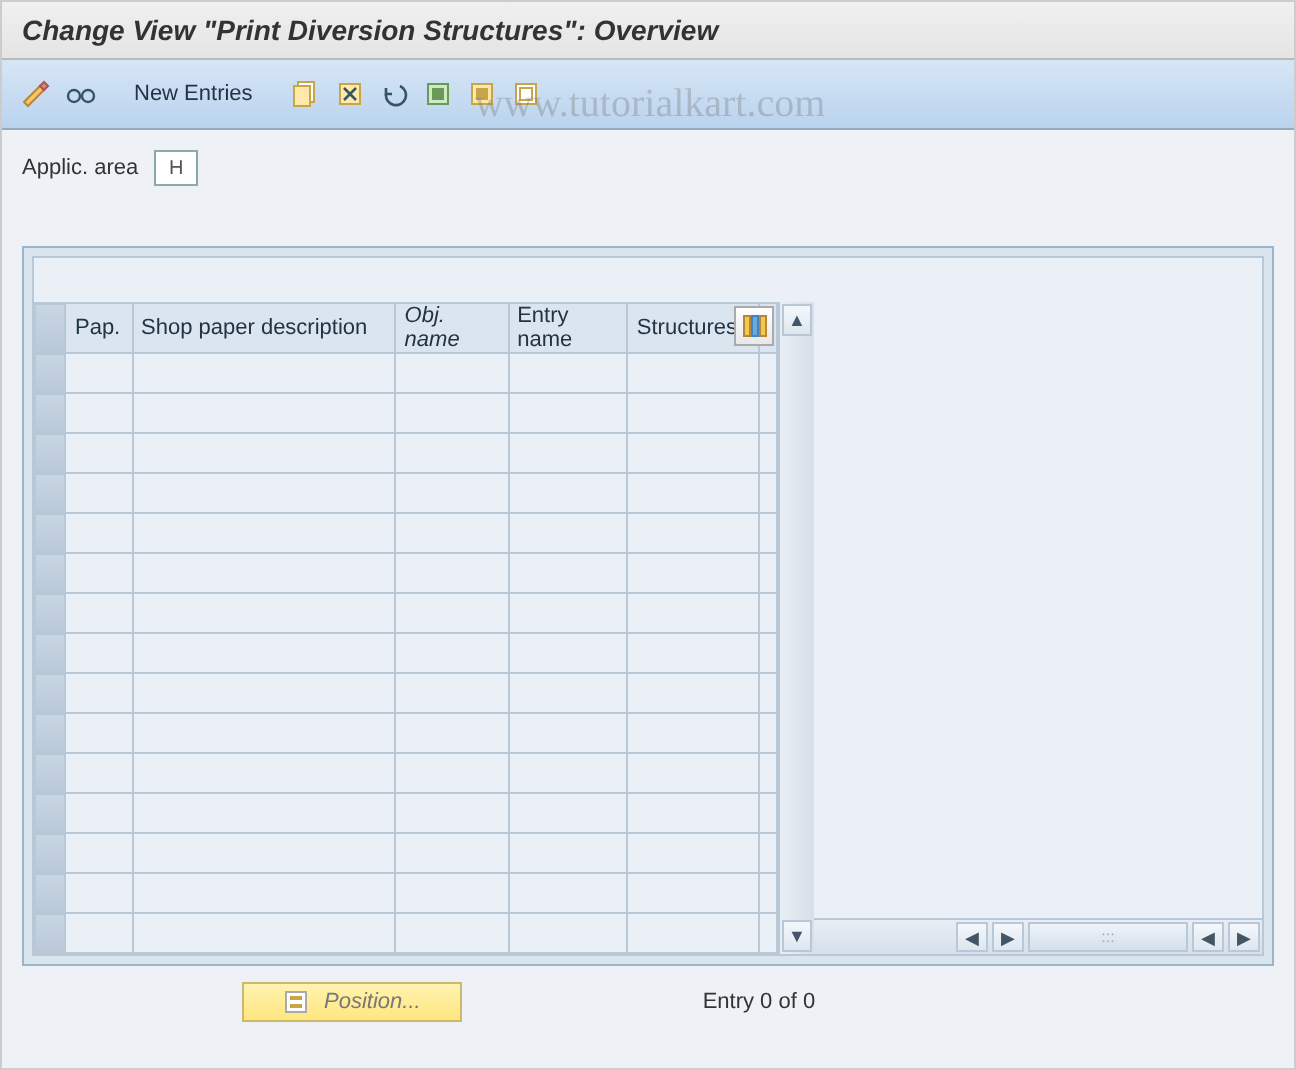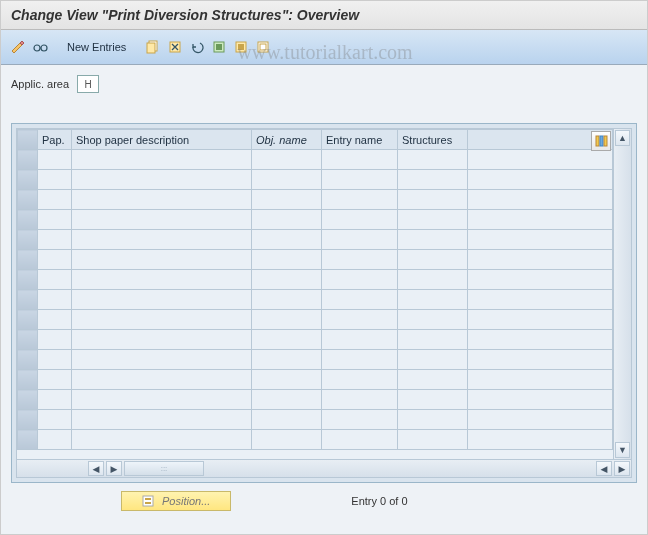--- a/index.html
+++ b/index.html
@@ -75,21 +75,22 @@
     background: #d9e4ee;
     height: 360px;
     position: relative;
   }
   .table-inner {
     position: absolute;
     top: 4px; left: 4px; right: 4px; bottom: 4px;
     background: #eaf0f6;
     border: 1px solid #b8c8d6;
     display: flex;
-    flex-direction: column;
+    flex-direction: row;
+    align-items: flex-end;
   }
   .grid-area {
     display: flex;
     flex: 1;
     overflow: hidden;
   }
   .grid-main {
     flex: 1;
     overflow: hidden;
     position: relative;

